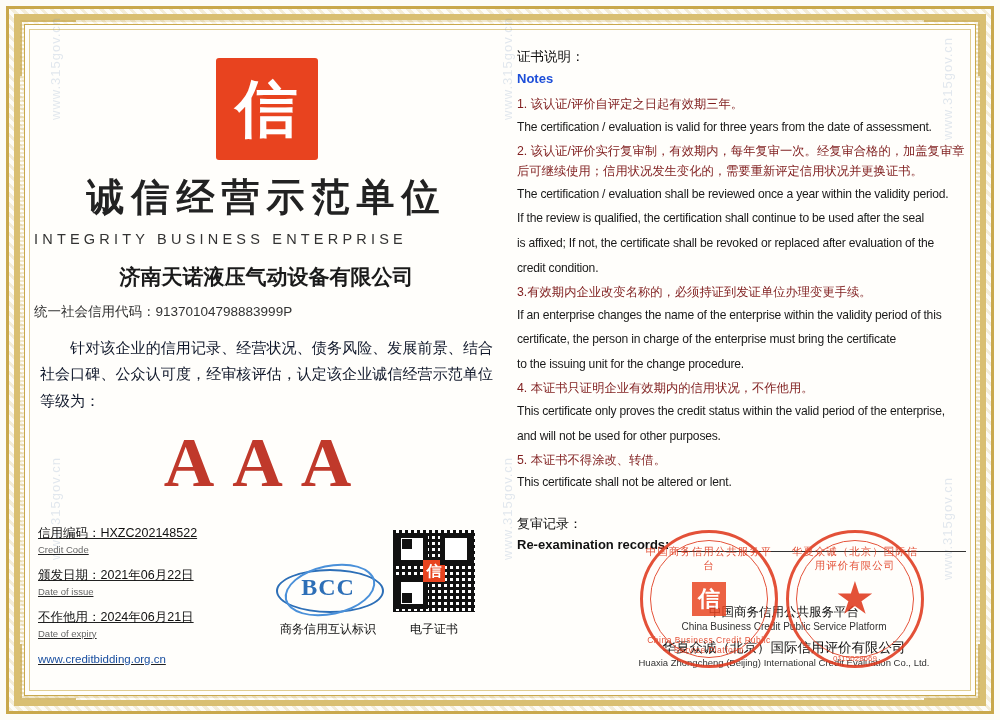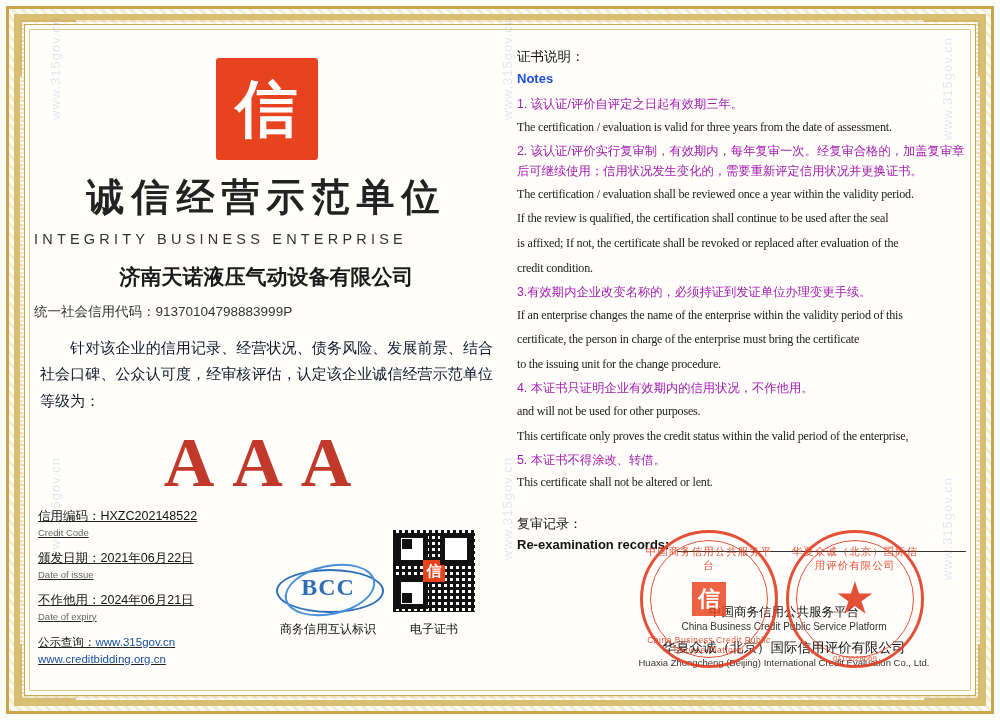--- a/index.html
+++ b/index.html
@@ -284,30 +284,30 @@
     font-family: "Liberation Serif", serif;
     font-weight: bold;
   }
   .qr-label { font-size: 12px; color: #111; margin-top: 9px; }
 
   
   .notes-title-cn { font-size: 13.5px; color: #111; margin-bottom: 5px; }
   .notes-title-en { font-size: 13px; color: #1d4ed8; font-weight: bold; margin-bottom: 9px; }
   .note-cn {
     font-size: 12.3px;
-    color: #a21caf;
+    color: #7f1d1d;
     line-height: 1.62;
     margin-bottom: 2px;
   }
   .note-en {
     font-size: 12.1px;
     color: #1a1a1a;
     line-height: 1.72;
     margin-bottom: 4px;
-    font-family: Liberation Serif, serif;
+    font-family: Liberation Sans, sans-serif;
     letter-spacing: -0.2px;
   }
   .reexam {
     margin-top: 22px;
   }
   .reexam .cn { font-size: 13px; color: #111; }
   .reexam .en-row {
     display: flex;
     align-items: flex-end;
     margin-top: 4px;
@@ -440,21 +440,20 @@
         </div>
         <div class="meta-row">
           <div class="cn">颁发日期：2021年06月22日</div>
           <div class="en">Date of issue</div>
         </div>
         <div class="meta-row">
           <div class="cn">不作他用：2024年06月21日</div>
           <div class="en">Date of expiry</div>
         </div>
         <div class="meta-links">
-          <div><span class="q">公示查询：</span><span>www.315gov.cn</span></div>
           <div>www.creditbidding.org.cn</div>
         </div>
       </div>
 
       <div class="bcc-wrap">
         <div class="bcc">
           <div class="oval"></div>
           <div class="oval2"></div>
           <div class="txt">BCC</div>
         </div>
@@ -492,22 +491,22 @@
 
       <div>
         <div class="note-cn">3.有效期内企业改变名称的，必须持证到发证单位办理变更手续。</div>
         <div class="note-en">If an enterprise changes the name of the enterprise within the validity period of this</div>
         <div class="note-en">certificate, the person in charge of the enterprise must bring the certificate</div>
         <div class="note-en">to the issuing unit for the change procedure.</div>
       </div>
 
       <div>
         <div class="note-cn">4. 本证书只证明企业有效期内的信用状况，不作他用。</div>
+        <div class="note-en">This certificate only proves the credit status within the valid period of the enterprise,</div>
         <div class="note-en">and will not be used for other purposes.</div>
-        <div class="note-en">This certificate only proves the credit status within the valid period of the enterprise,</div>
       </div>
 
       <div>
         <div class="note-cn">5. 本证书不得涂改、转借。</div>
         <div class="note-en">This certificate shall not be altered or lent.</div>
       </div>
 
       <div class="reexam">
         <div class="cn">复审记录：</div>
         <div class="en-row">

